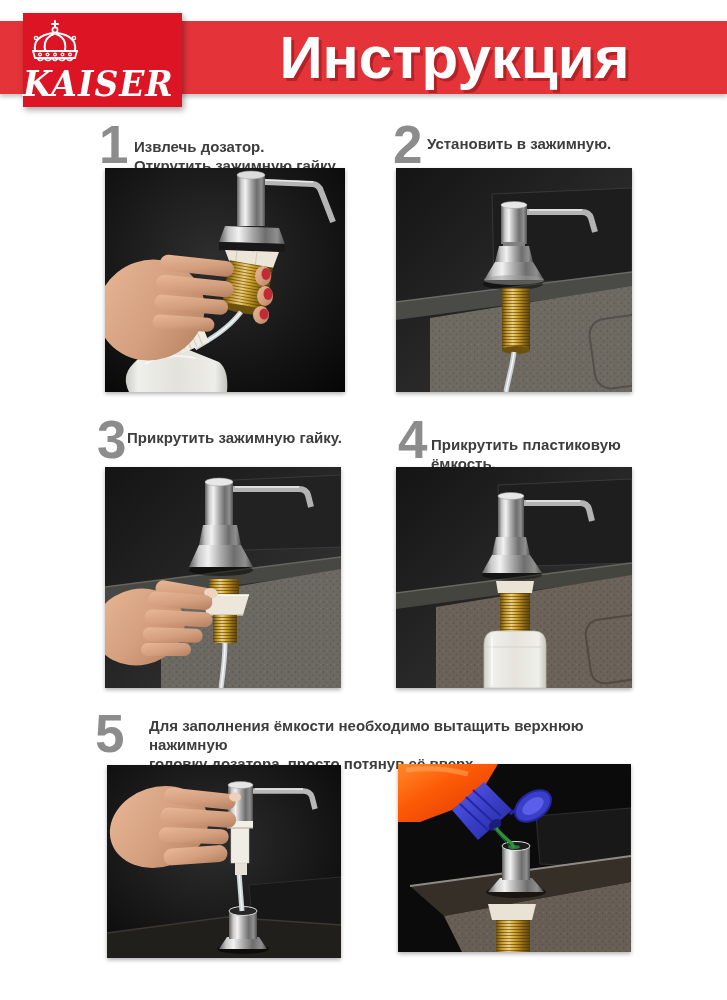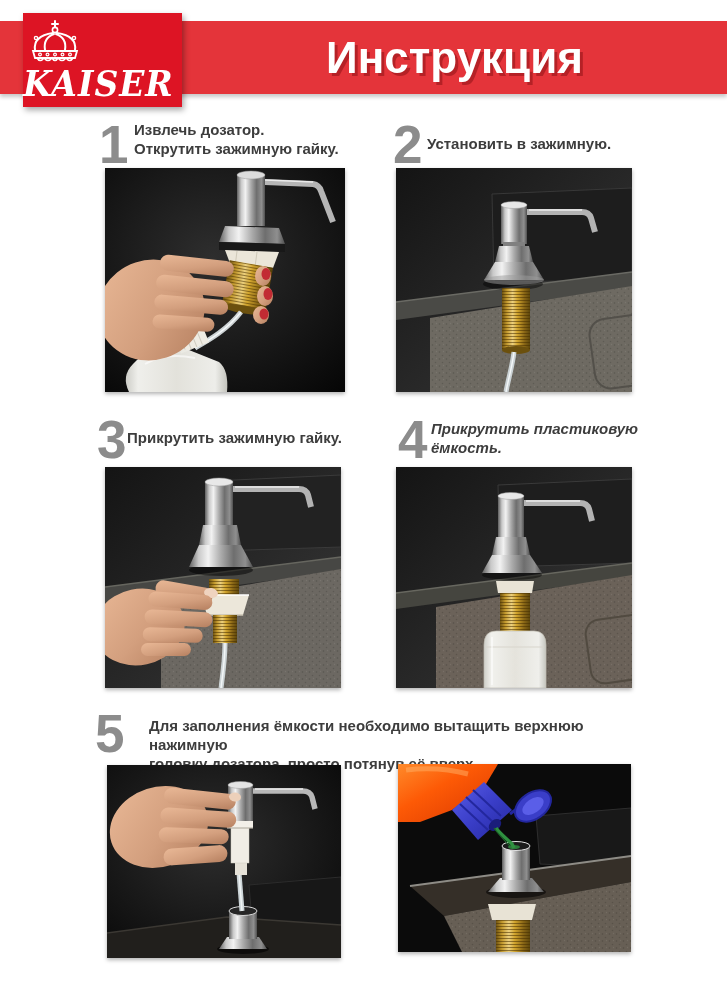--- a/index.html
+++ b/index.html
@@ -8,36 +8,36 @@
   }
   html,body{margin:0;padding:0;}
   body{background:#f2f2f2;font-family:"Liberation Sans",sans-serif;}
   .page{position:relative;width:727px;height:1000px;background:var(--c-page);margin:0 auto;overflow:hidden;}
 
   
   .band{position:absolute;left:0;top:21px;width:727px;height:73px;background:var(--c-band);
         box-shadow:0 3px 4px rgba(0,0,0,.22);}
   .title-wrap{position:absolute;left:182px;top:21px;width:545px;height:73px;
         display:flex;align-items:center;justify-content:center;}
-  .title-wrap h1{margin:4px;font-size:44px;font-weight:bold;color:var(--c-title);letter-spacing:0px;
+  .title-wrap h1{margin:4px;font-size:60px;font-weight:bold;color:var(--c-title);letter-spacing:0px;
         text-shadow:3px 3px 0 rgba(125,10,16,.45);}
   .logo{position:absolute;left:23px;top:13px;width:159px;height:94px;background:var(--c-logo);
         box-shadow:2px 3px 6px rgba(0,0,0,.35);display:flex;flex-direction:column;align-items:flex-start;}
   .logo svg{margin-top:7px;}
   .brand{font-family:"DejaVu Serif",serif;font-style:italic;font-weight:bold;color:#fff;
         font-size:33px;line-height:1;letter-spacing:1px;margin-top:1px;transform:scaleY(1.05);}
 
   
   .num{position:absolute;font-size:53px;line-height:1;font-weight:bold;color:var(--c-number);}
   .txt{position:absolute;font-size:15px;line-height:19px;font-weight:600;color:var(--c-steptext);
        white-space:pre-line;}
-  .n1{left:99px;top:118px;}  .t1{left:134px;top:120px;}
+  .n1{left:99px;top:118px;}  .t1{left:134px;top:137px;}
   .n2{left:393px;top:118px;} .t2{left:427px;top:134px;}
   .n3{left:97px;top:413px;}  .t3{left:127px;top:428px;}
-  .n4{left:398px;top:413px;} .t4{left:431px;top:419px;font-style:italic;}
+  .n4{left:398px;top:413px;} .t4{left:431px;top:435px;}
   .n5{left:95px;top:707px;}  .t5{left:133px;top:716px;width:510px;margin-left:16px;}
 
   
   .ph{position:absolute;background:#000;box-shadow:0 2px 4px rgba(0,0,0,.3);margin:0;padding:0;}
   .ph svg{display:block;}
   .p1{left:105px;top:168px;width:240px;height:224px;}
   .p2{left:396px;top:168px;width:236px;height:224px;}
   .p3{left:105px;top:467px;width:236px;height:221px;}
   .p4{left:396px;top:467px;width:236px;height:221px;}
   .p5{left:107px;top:765px;width:234px;height:193px;}

